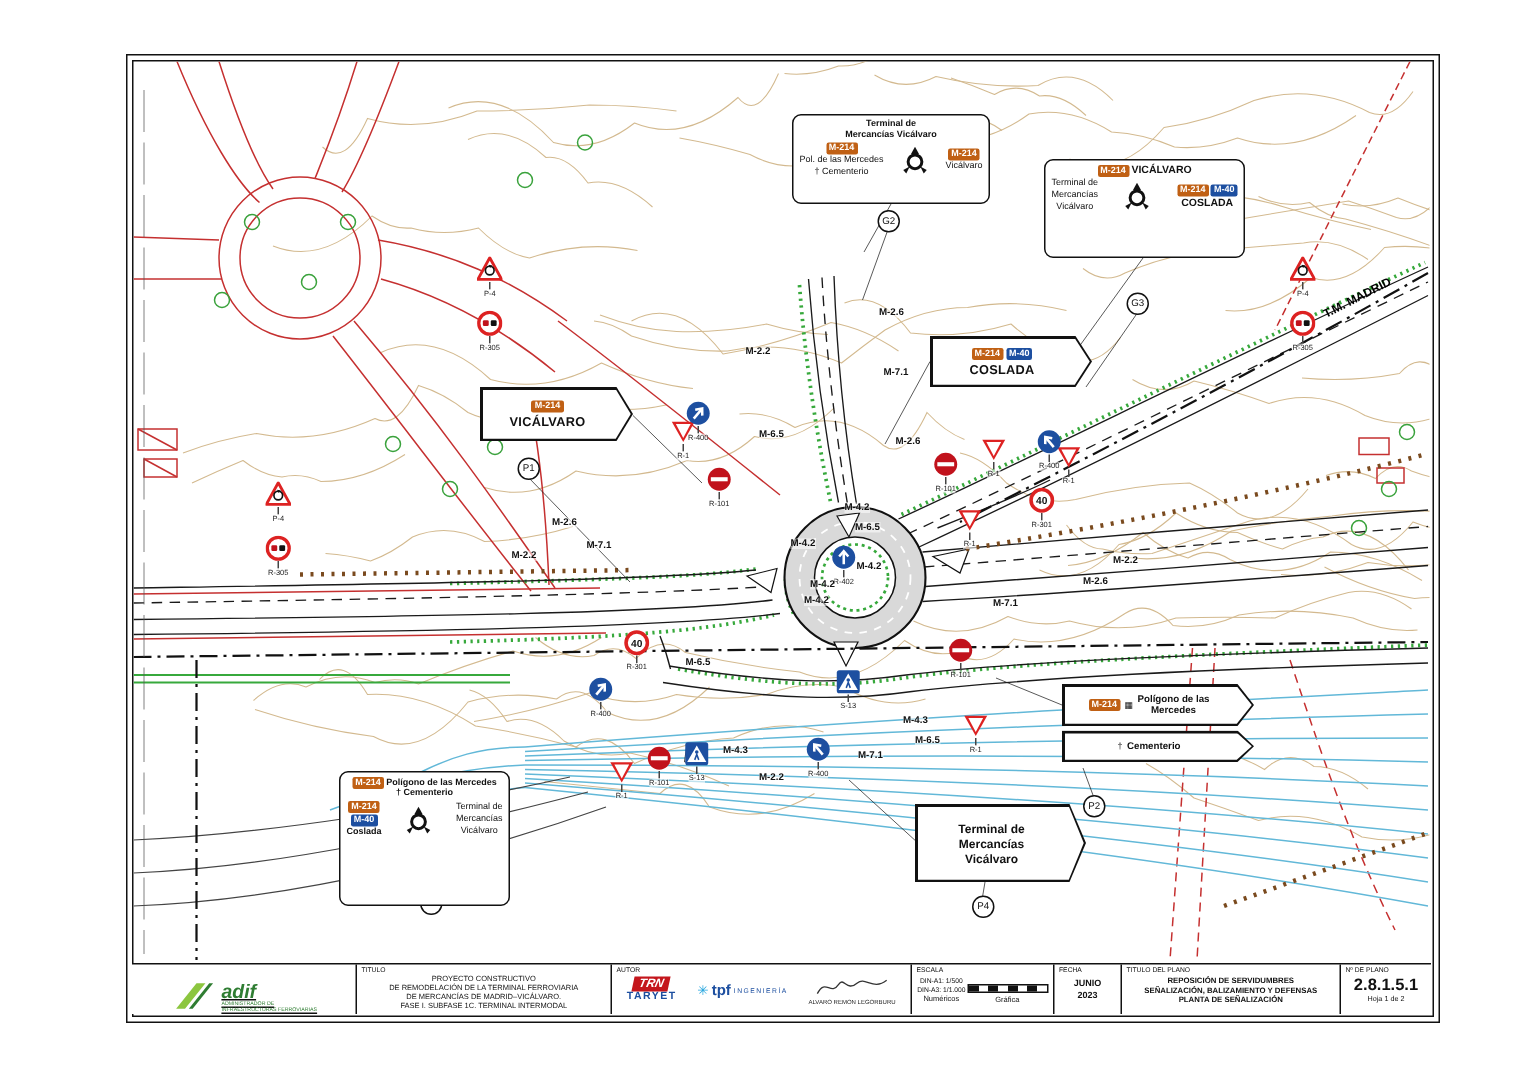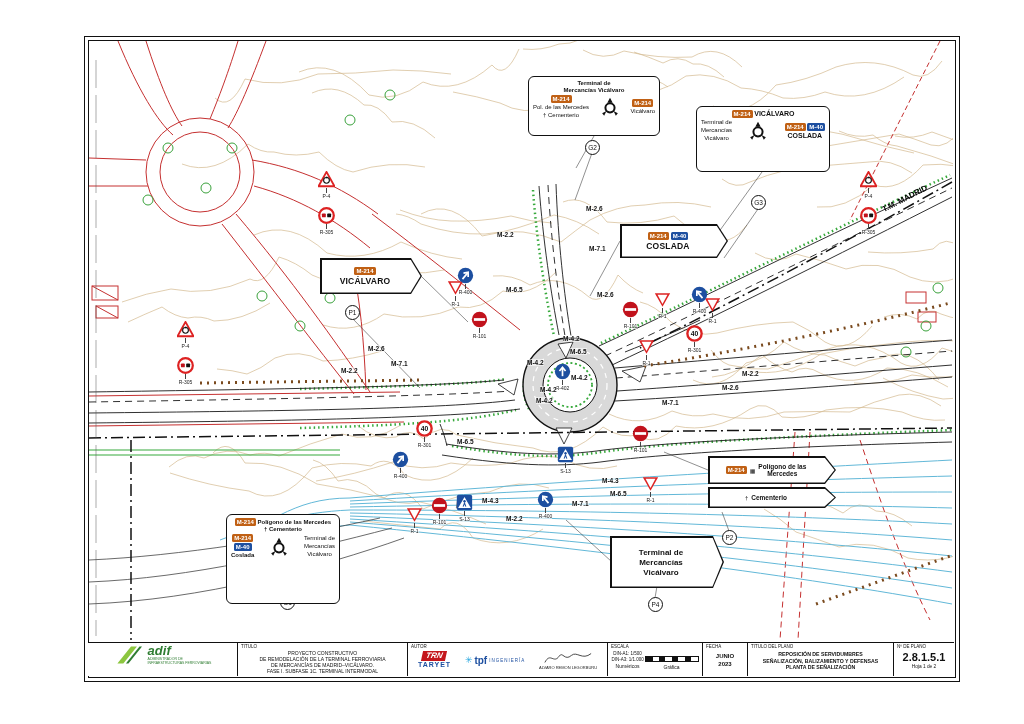--- a/index.html
+++ b/index.html
@@ -49,21 +49,21 @@
   #flag-mercedes1{left:708px;top:456px;width:128px;height:28px;}
   #flag-mercedes2{left:708px;top:487px;width:128px;height:21px;}
   #flag-terminal{left:610px;top:536px;width:114px;height:52px;}
   .mini-ic{font-size:6px;}
   
   .tblock{position:absolute;left:88px;top:642px;width:866px;height:34px;z-index:7;display:flex;
           border-top:1px solid #111;background:#fff;box-sizing:border-box;}
   .tb-cell{border-right:1px solid #111;box-sizing:border-box;position:relative;padding:1px 3px;overflow:hidden;}
   .tb-cell:last-child{border-right:none;}
   .tb-h{font-size:4.5px;line-height:5px;text-align:left;color:#111;}
-  .tb-adif{width:150px;display:flex;align-items:flex-start;gap:0;justify-content:center;}
+  .tb-adif{width:150px;display:flex;align-items:flex-end;gap:0;justify-content:center;text-decoration:underline;}
   .adif-logo{width:34px;height:22px;}
   .adif-word{font-size:13px;font-weight:bold;color:#2f7d32;line-height:13px;font-style:italic;}
   .adif-cap{font-size:3.5px;line-height:4px;color:#2f7d32;}
   .tb-titulo{width:170px;}
   .tb-lines{font-size:5px;line-height:6px;text-align:center;margin-top:1px;}
   .tb-autor{width:200px;}
   .autor-row{display:flex;align-items:center;justify-content:space-around;margin-top:1px;}
   .logo-trn{display:flex;flex-direction:column;align-items:center;}
   .logo-trn .trn{background:#c4161c;color:#fff;font-weight:bold;font-style:italic;font-size:8px;
                  padding:0 4px;transform:skewX(-12deg);line-height:10px;}

